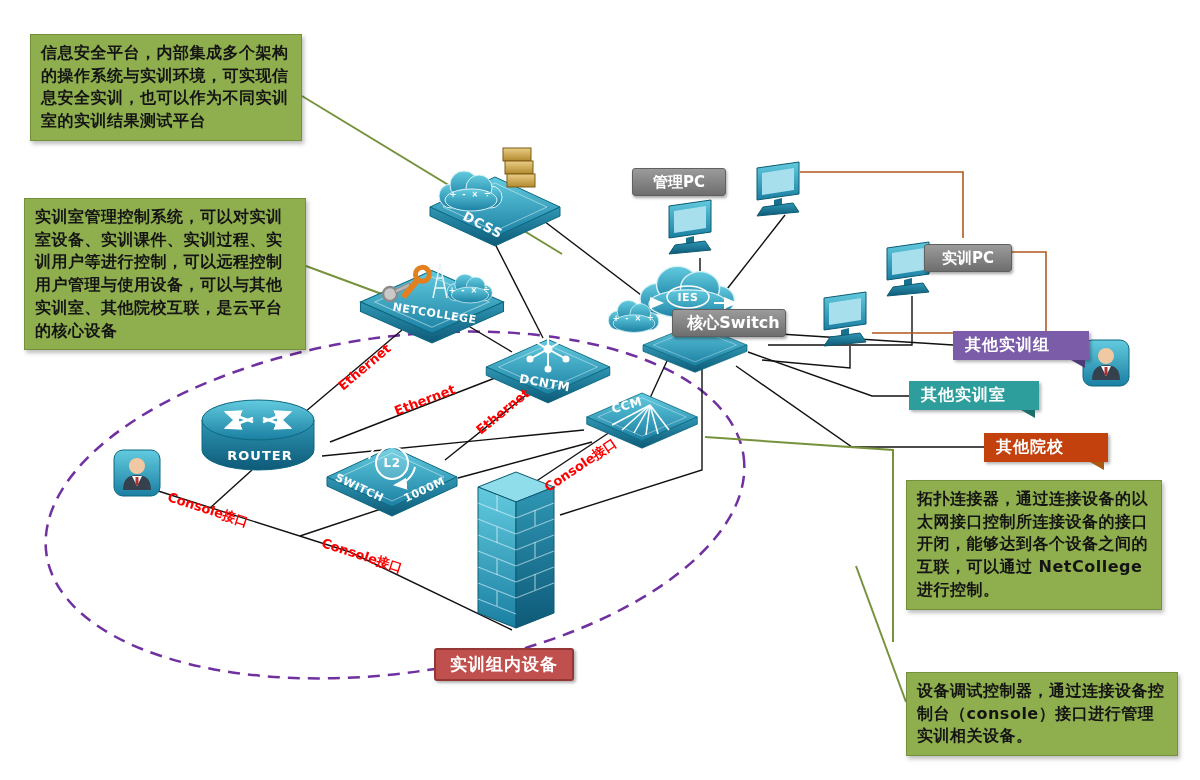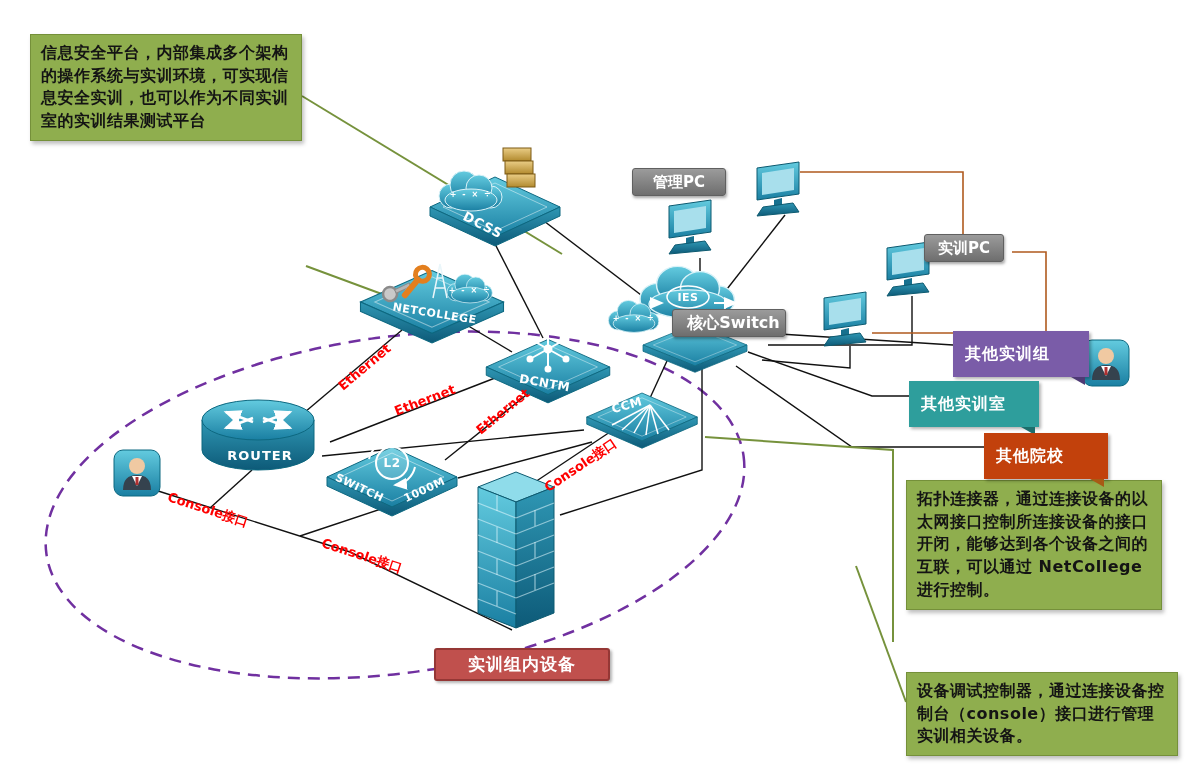--- a/index.html
+++ b/index.html
@@ -44,32 +44,32 @@
     font-size:15px;
     box-shadow:1px 2px 3px rgba(0,0,0,.35);
     text-align:center;
   }
   .tag.gray.big { font-size:16px;padding-left:9px; }
   .tag.group-tag {
     background:#C0504D;
     border:2px solid #953735;
     border-radius:3px;
     font-size:17px;
-    padding:3px 32px;
+    padding:3px 14px;
     letter-spacing:1px;
     box-shadow:2px 2px 3px rgba(0,0,0,.3);
   }
 
   
   .ribbon {
     position:absolute;
     color:#fff;
     font-weight:bold;
     font-size:16px;
-    height:46px;
+    height:29px;
     display:flex;
     align-items:center;
     padding-left:12px;
     letter-spacing:1px;
     box-shadow:2px 2px 3px rgba(0,0,0,.3);
   }
   .ribbon::after {
     content:"";
     position:absolute;
     right:4px;
@@ -321,25 +321,26 @@
     <use href="#pc-sym" transform="translate(690,230)"></use>
     <use href="#pc-sym" transform="translate(778,192)"></use>
     <use href="#pc-sym" transform="translate(908,272)"></use>
     <use href="#pc-sym" transform="translate(845,322)"></use>
 
     <use href="#avatar-sym" transform="translate(137,473)"></use>
     <use href="#avatar-sym" transform="translate(1106,363)"></use>
   </svg>
 
   <div class="callout" style="left:30px;top:34px;width:272px">信息安全平台，内部集成多个架构的操作系统与实训环境，可实现信息安全实训，也可以作为不同实训室的实训结果测试平台</div>
+  <div class="callout" style="left:24px;top:198px;width:282px">实训室管理控制系统，可以对实训室设备、实训课件、实训过程、实训用户等进行控制，可以远程控制用户管理与使用设备，可以与其他实训室、其他院校互联，是云平台的核心设备</div>
   <div class="callout" style="left:906px;top:480px;width:256px">拓扑连接器，通过连接设备的以太网接口控制所连接设备的接口开闭，能够达到各个设备之间的互联，可以通过 NetCollege 进行控制。</div>
   <div class="callout" style="left:906px;top:672px;width:272px">设备调试控制器，通过连接设备控制台（console）接口进行管理实训相关设备。</div>
 
   <div class="tag gray" style="left:632px;top:168px;width:94px;height:28px">管理PC</div>
-  <div class="tag gray" style="left:924px;top:234px;width:80px;height:28px">实训PC</div>
+  <div class="tag gray" style="left:924px;top:244px;width:88px;height:28px">实训PC</div>
   <div class="tag gray big" style="left:672px;top:309px;width:114px;height:28px">核心Switch</div>
 
   <div class="ribbon" style="left:953px;top:331px;width:136px;background:#7A5CA8;--fold:#4e3a75">其他实训组</div>
   <div class="ribbon" style="left:909px;top:381px;width:130px;background:#2E9E9C;--fold:#1c6e6c">其他实训室</div>
   <div class="ribbon" style="left:984px;top:433px;width:124px;background:#c2410c;--fold:#a85a14">其他院校</div>
 
   <div class="tag group-tag" style="left:434px;top:648px">实训组内设备</div>
 
   <div class="linklabel" style="left:340px;top:380px;transform:rotate(-40deg)">Ethernet</div>
   <div class="linklabel" style="left:395px;top:404px;transform:rotate(-21deg)">Ethernet</div>

